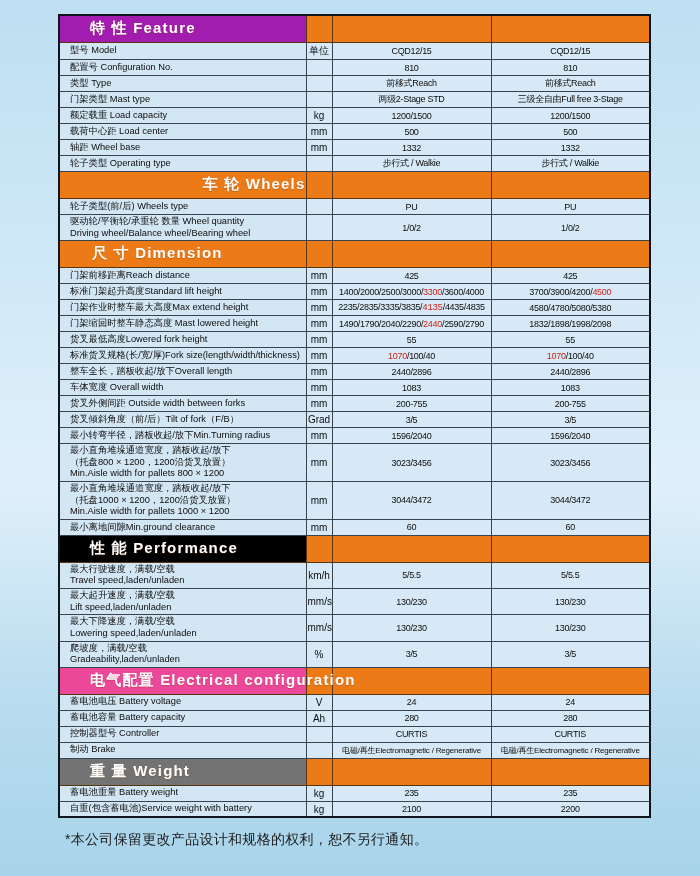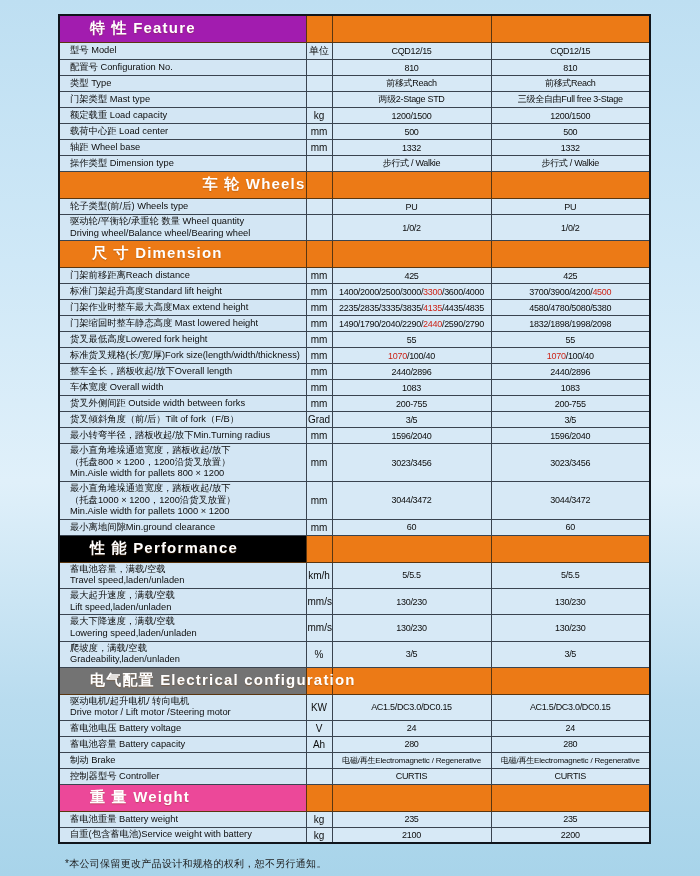--- a/index.html
+++ b/index.html
@@ -34,21 +34,21 @@
   tr.section td{
     background:#ec7a16;border-color:#5a3610;
   }
   td.section-title{
     color:#ffffff;font-weight:bold;font-size:15px;letter-spacing:1.2px;
     padding:3px 0 4px 30px;white-space:nowrap;overflow:visible;
     text-shadow:0 1px 1px rgba(120,60,0,0.35);
   }
   span.red{color:#cc2418;}
   .footnote{
-    margin:13px 0 16px 7px;font-size:10px;color:#1c1c1c;letter-spacing:0.3px;
+    margin:13px 0 16px 7px;font-size:14px;color:#1c1c1c;letter-spacing:0.3px;
   }
 </style>
 </head>
 <body>
 
 <div class="page">
   <table class="spec-table">
     <colgroup>
       <col style="width:247px">
         <col style="width:26px">
@@ -113,21 +113,21 @@
         <tr class="row">
           <td class="label">
             <div class="label-line">轴距 Wheel base</div>
           </td>
           <td class="unit">mm</td>
           <td class="value">1332</td>
           <td class="value">1332</td>
         </tr>
         <tr class="row">
           <td class="label">
-            <div class="label-line">操作类型 Dimension type</div>
+            <div class="label-line">轮子类型 Operating type</div>
           </td>
           <td class="unit"></td>
           <td class="value">步行式 / Walkie</td>
           <td class="value">步行式 / Walkie</td>
         </tr>
         <tr class="section">
           <td class="section-title" style="background: rgb(236, 122, 22); text-align: right;">车 轮 Wheels</td>
           <td class="section-fill" style="background: rgb(236, 122, 22);"></td>
           <td class="section-fill" style="background: rgb(236, 122, 22);"></td>
           <td class="section-fill" style="background: rgb(236, 122, 22);"></td>
@@ -169,21 +169,21 @@
           </td>
           <td class="unit">mm</td>
           <td class="value">1400/2000/2500/3000/<span class="red" style="color: rgb(204, 36, 24);">3300</span>/3600/4000</td>
           <td class="value">3700/3900/4200/<span class="red" style="color: rgb(204, 36, 24);">4500</span></td>
         </tr>
         <tr class="row">
           <td class="label">
             <div class="label-line">门架作业时整车最大高度Max extend height</div>
           </td>
           <td class="unit">mm</td>
-          <td class="value">2235/2835/3335/3835/<span class="red" style="color: rgb(204, 36, 24);">4135</span>/4435/4835</td>
+          <td class="value">2235/2835/3335/3835/<span class="red" style="color: rgb(204, 36, 24); font-family: Liberation Mono, monospace;">4135</span>/4435/4835</td>
           <td class="value">4580/4780/5080/5380</td>
         </tr>
         <tr class="row">
           <td class="label">
             <div class="label-line">门架缩回时整车静态高度 Mast lowered height</div>
           </td>
           <td class="unit">mm</td>
           <td class="value">1490/1790/2040/2290/<span class="red" style="color: rgb(204, 36, 24);">2440</span>/2590/2790</td>
           <td class="value">1832/1898/1998/2098</td>
         </tr>
@@ -272,21 +272,21 @@
           <td class="value">60</td>
         </tr>
         <tr class="section">
           <td class="section-title" style="background: #000000; margin-top: 31px;">性 能 Performance</td>
           <td class="section-fill" style="background: rgb(236, 122, 22);"></td>
           <td class="section-fill" style="background: rgb(236, 122, 22);"></td>
           <td class="section-fill" style="background: rgb(236, 122, 22);"></td>
         </tr>
         <tr class="row">
           <td class="label">
-            <div class="label-line">蓄电池容量，满载/空载</div>
+            <div class="label-line">最大行驶速度，满载/空载</div>
             <div class="label-line">Travel speed,laden/unladen</div>
           </td>
           <td class="unit">km/h</td>
           <td class="value">5/5.5</td>
           <td class="value">5/5.5</td>
         </tr>
         <tr class="row">
           <td class="label">
             <div class="label-line">最大起升速度，满载/空载</div>
             <div class="label-line">Lift speed,laden/unladen</div>
@@ -307,68 +307,59 @@
         <tr class="row">
           <td class="label">
             <div class="label-line">爬坡度，满载/空载</div>
             <div class="label-line">Gradeability,laden/unladen</div>
           </td>
           <td class="unit">%</td>
           <td class="value">3/5</td>
           <td class="value">3/5</td>
         </tr>
         <tr class="section">
-          <td class="section-title" style="background: #737373; margin-left: 36px;">电气配置 Electrical configuration</td>
-          <td class="section-fill" style="background: rgb(236, 122, 22);"></td>
-          <td class="section-fill" style="background: rgb(236, 122, 22);"></td>
-          <td class="section-fill" style="background: rgb(236, 122, 22);"></td>
-        </tr>
-        <tr class="row">
-          <td class="label">
-            <div class="label-line">驱动电机/起升电机/ 转向电机</div>
-            <div class="label-line">Drive motor / Lift motor /Steering motor</div>
-          </td>
-          <td class="unit">KW</td>
-          <td class="value">AC1.5/DC3.0/DC0.15</td>
-          <td class="value">AC1.5/DC3.0/DC0.15</td>
+          <td class="section-title" style="background: #ec4899; margin-left: 36px;">电气配置 Electrical configuration</td>
+          <td class="section-fill" style="background: rgb(236, 122, 22);"></td>
+          <td class="section-fill" style="background: rgb(236, 122, 22);"></td>
+          <td class="section-fill" style="background: rgb(236, 122, 22);"></td>
         </tr>
         <tr class="row">
           <td class="label">
             <div class="label-line">蓄电池电压 Battery voltage</div>
           </td>
           <td class="unit">V</td>
           <td class="value">24</td>
           <td class="value">24</td>
         </tr>
         <tr class="row">
           <td class="label">
             <div class="label-line">蓄电池容量 Battery capacity</div>
           </td>
           <td class="unit">Ah</td>
           <td class="value">280</td>
           <td class="value">280</td>
         </tr>
+        <tr class="row">
+          <td class="label">
+            <div class="label-line">控制器型号 Controller</div>
+          </td>
+          <td class="unit"></td>
+          <td class="value">CURTIS</td>
+          <td class="value">CURTIS</td>
+        </tr>
         <tr class="row fit">
           <td class="label">
             <div class="label-line">制动 Brake</div>
           </td>
           <td class="unit"></td>
           <td class="value">电磁/再生Electromagnetic / Regenerative</td>
           <td class="value">电磁/再生Electromagnetic / Regenerative</td>
         </tr>
-        <tr class="row">
-          <td class="label">
-            <div class="label-line">控制器型号 Controller</div>
-          </td>
-          <td class="unit"></td>
-          <td class="value">CURTIS</td>
-          <td class="value">CURTIS</td>
-        </tr>
-        <tr class="section">
-          <td class="section-title" style="background: #ec4899;">重 量 Weight</td>
+        <tr class="section">
+          <td class="section-title" style="background: #737373;">重 量 Weight</td>
           <td class="section-fill" style="background: rgb(236, 122, 22);"></td>
           <td class="section-fill" style="background: rgb(236, 122, 22);"></td>
           <td class="section-fill" style="background: rgb(236, 122, 22);"></td>
         </tr>
         <tr class="row">
           <td class="label">
             <div class="label-line">蓄电池重量 Battery weight</div>
           </td>
           <td class="unit">kg</td>
           <td class="value">235</td>

